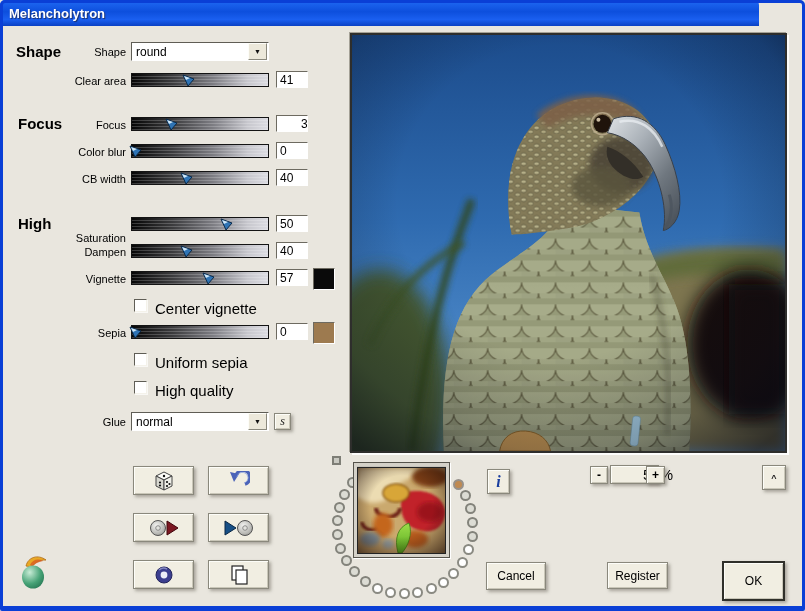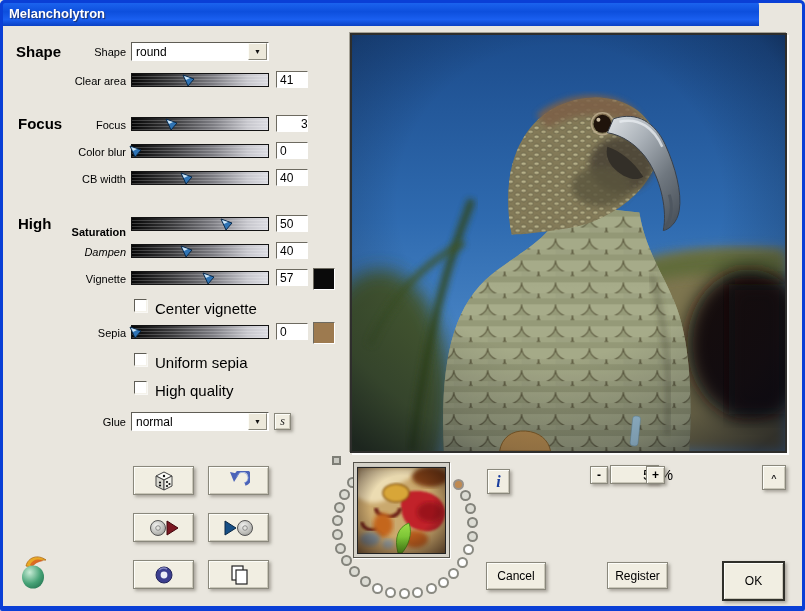--- a/index.html
+++ b/index.html
@@ -93,30 +93,30 @@
 
   <div class="flabel" style="top:173px;">CB width</div>
   <div class="track" style="top:171px;">
     <svg class="thumb" viewBox="0 0 13 13" style="left: 40%;">
         <polygon points="1,1 12,5 6,12" fill="#2f74b5" stroke="#0a2a4a" stroke-width="1"></polygon>
         <polygon points="2,2 8,4 4,6" fill="#cfe7f8"></polygon>
       </svg>
   </div>
   <input class="valbox" style="top: 169px;" value="40">
 
-  <div class="flabel" style="top:226px;font-weight:bold;">Saturation</div>
+  <div class="flabel" style="top:232px;">Saturation</div>
   <div class="track" style="top:217px;">
     <svg class="thumb" viewBox="0 0 13 13" style="left: 69%;">
         <polygon points="1,1 12,5 6,12" fill="#2f74b5" stroke="#0a2a4a" stroke-width="1"></polygon>
         <polygon points="2,2 8,4 4,6" fill="#cfe7f8"></polygon>
       </svg>
   </div>
   <input class="valbox" style="top: 215px;" value="50">
 
-  <div class="flabel" style="top:246px;font-style:italic;">Dampen</div>
+  <div class="flabel" style="top:246px;">Dampen</div>
   <div class="track" style="top:244px;">
     <svg class="thumb" viewBox="0 0 13 13" style="left: 40%;">
         <polygon points="1,1 12,5 6,12" fill="#2f74b5" stroke="#0a2a4a" stroke-width="1"></polygon>
         <polygon points="2,2 8,4 4,6" fill="#cfe7f8"></polygon>
       </svg>
   </div>
 
   <input class="valbox" style="top: 242px;" value="40">
 
   <div class="flabel" style="top:273px;">Vignette</div>

